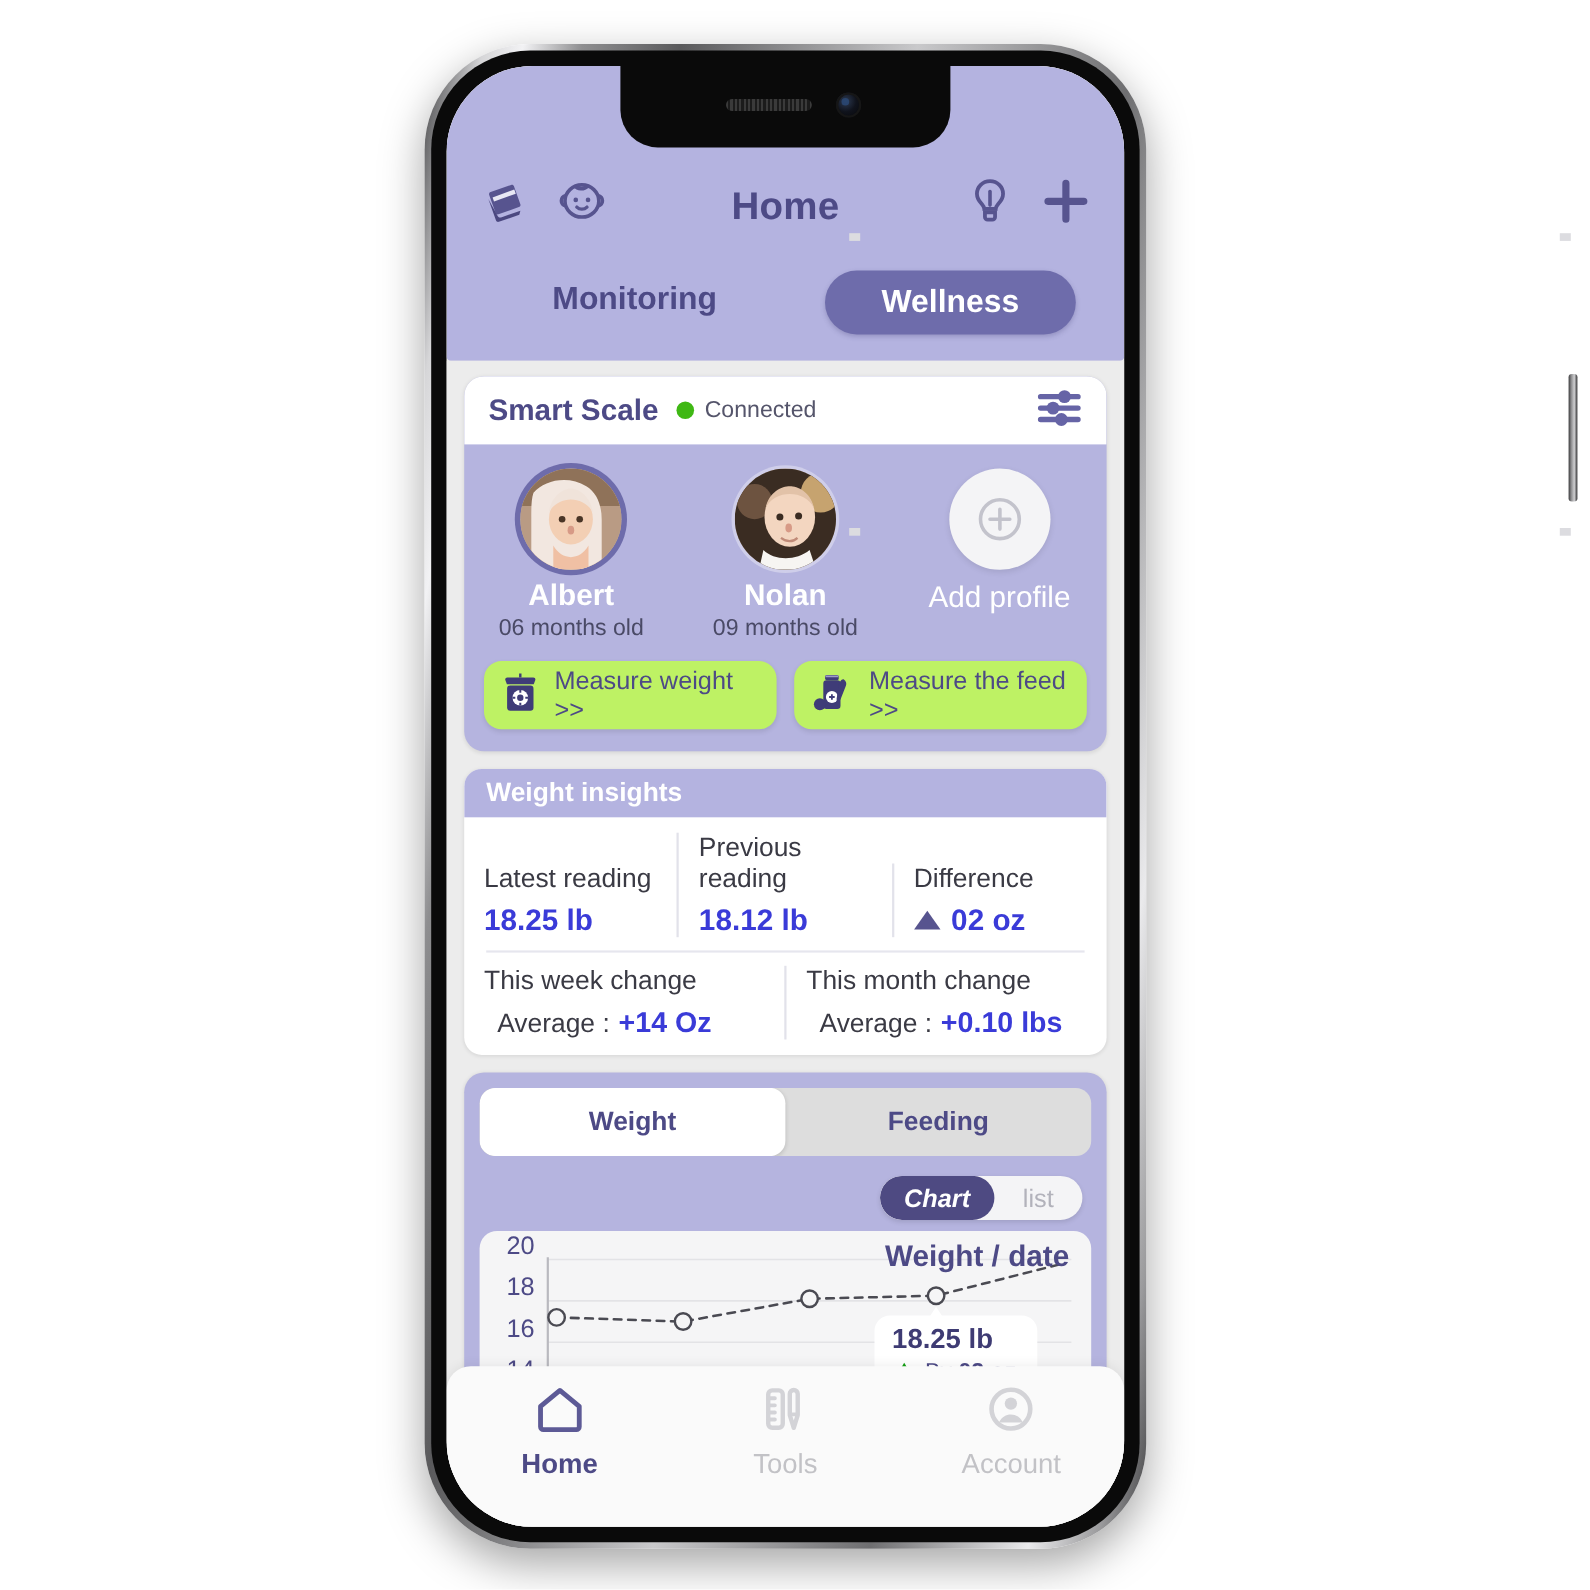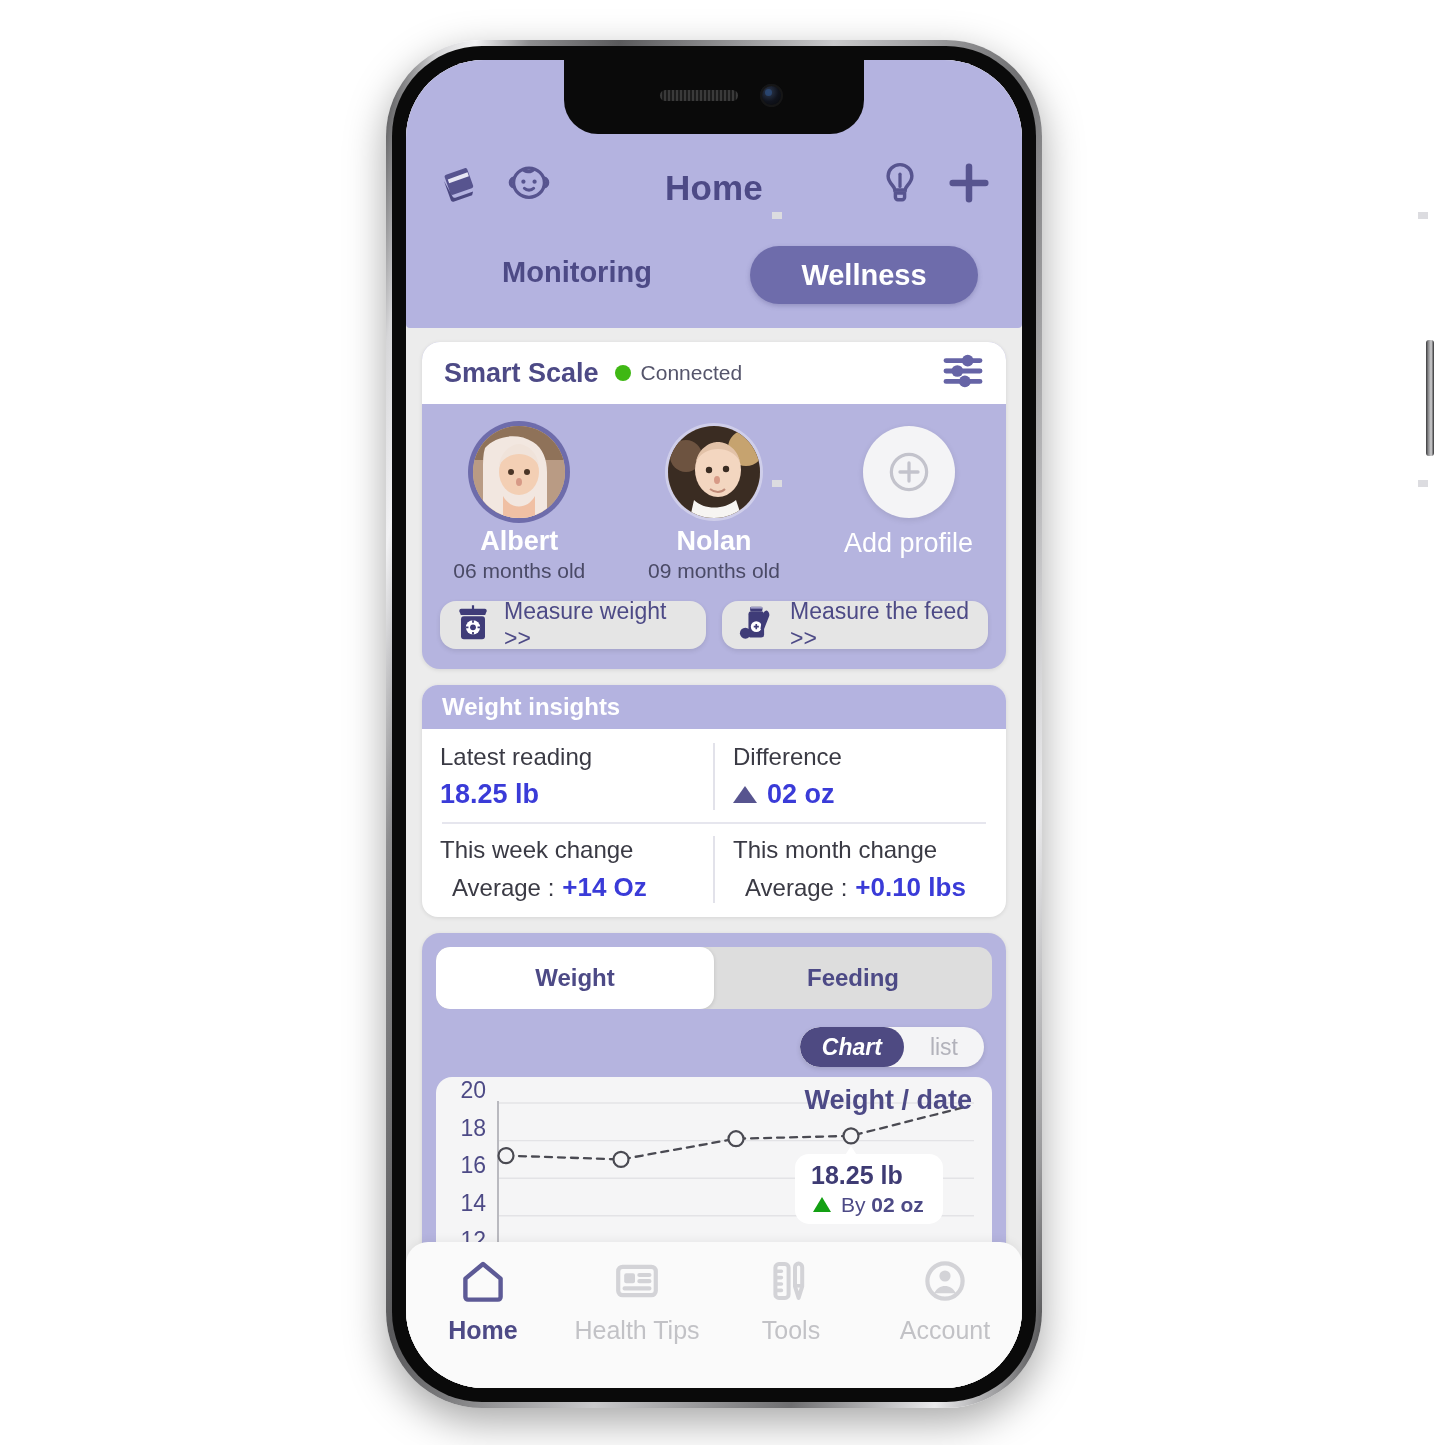--- a/index.html
+++ b/index.html
@@ -107,21 +107,21 @@
   .av-age{margin-top:2px;font-size:21px;color:#4a4a66;text-align:center;}
   .add-circle{
     width:92px;height:92px;border-radius:50%;background:#f4f4f6;
     display:flex;align-items:center;justify-content:center;margin:0 auto;
     box-shadow:0 2px 6px rgba(0,0,0,.10);
   }
   .add-label{margin-top:10px;font-size:27px;color:#ffffff;}
 
   .measures{display:flex;gap:16px;padding:14px 18px 20px 18px;}
   .measure{
-    flex:1;background:#e5e5e5;border-radius:16px;height:48px;
+    flex:1;background:#bef264;border-radius:16px;height:62px;
     display:flex;align-items:center;padding:0 14px;cursor:pointer;
     box-shadow:0 2px 5px rgba(0,0,0,.10);
   }
   .measure span.lbl{font-size:23px;color:#4d4a86;margin-left:12px;}
 
   
   .card-insights{
     margin:16px 16px 0 16px;border-radius:16px;overflow:hidden;background:#ffffff;
     box-shadow:0 1px 4px rgba(0,0,0,.10);
   }
@@ -350,20 +350,24 @@
             </div>
 
             <div class="card-insights">
               <div class="ins-head">
                 <span>Weight insights</span>
               </div>
               <div class="ins-row1">
                 <div class="ins-cell">
                   <div class="ins-lbl">Latest reading</div>
                   <div class="ins-val">18.25 lb</div>
+                </div>
+                <div class="ins-cell">
+                  <div class="ins-lbl">Previous reading</div>
+                  <div class="ins-val">18.12 lb</div>
                 </div>
                 <div class="ins-cell">
                   <div class="ins-lbl">Difference</div>
                   <div class="ins-val">
                     <span class="tri-up"></span>
                     <span>02 oz</span>
                   </div>
                 </div>
               </div>
               <div class="ins-sep"></div>
@@ -433,28 +437,20 @@
 
           <div class="tabbar">
             <div class="tab-item active">
               <svg width="52" height="50" viewBox="0 0 26 25">
                 <path d="M4.2 11.3 13 4l8.8 7.3v9.2c0 .7-.6 1.3-1.3 1.3H5.5c-.7 0-1.3-.6-1.3-1.3v-9.2z" fill="none" stroke="#5d5a96" stroke-width="2.2" stroke-linejoin="round"></path>
               </svg>
               <div class="tl">Home</div>
             </div>
             <div class="tab-item">
               <svg width="52" height="50" viewBox="0 0 26 25">
-                <rect x="3.6" y="5.4" width="18.8" height="14.2" rx="2.2" fill="none" stroke="#d3d3d7" stroke-width="2.1"></rect>
-                <rect x="6.6" y="8.6" width="5.4" height="5" rx="1" fill="#d3d3d7"></rect>
-                <path d="M14.2 9.5h5M14.2 12.6h5M6.8 16.2h12.4" stroke="#d3d3d7" stroke-width="2.1" stroke-linecap="round"></path>
-              </svg>
-              <div class="tl">Health Tips</div>
-            </div>
-            <div class="tab-item">
-              <svg width="52" height="50" viewBox="0 0 26 25">
                 <rect x="5.2" y="4" width="6.6" height="17" rx="1.8" fill="none" stroke="#d3d3d7" stroke-width="2"></rect>
                 <path d="M5.4 7.6h2.8M5.4 10.8h2.8M5.4 14h2.8M5.4 17.2h2.8" stroke="#d3d3d7" stroke-width="1.8" stroke-linecap="round"></path>
                 <path d="M15 5.6c0-1 .8-1.8 1.8-1.8s1.8.8 1.8 1.8v9.6L16.8 21l-1.8-5.8V5.6z" fill="none" stroke="#d3d3d7" stroke-width="2" stroke-linejoin="round"></path>
                 <path d="M15.1 14.9h3.5" stroke="#d3d3d7" stroke-width="1.8"></path>
               </svg>
               <div class="tl">Tools</div>
             </div>
             <div class="tab-item">
               <svg width="52" height="50" viewBox="0 0 26 25">
                 <circle cx="13" cy="12.5" r="8.8" fill="none" stroke="#d3d3d7" stroke-width="2.1"></circle>

